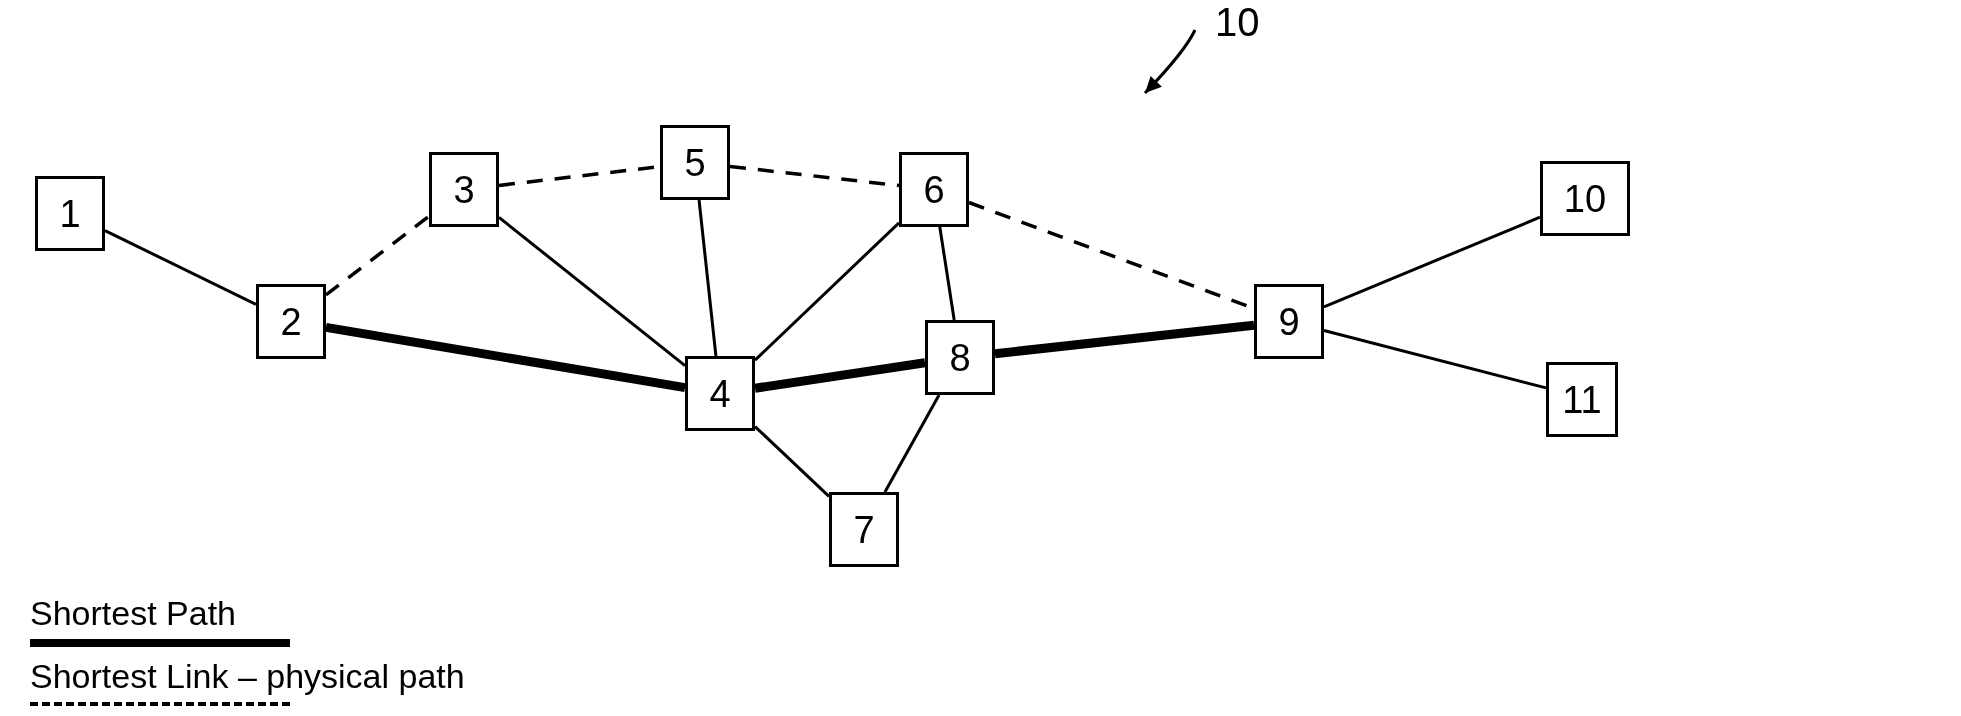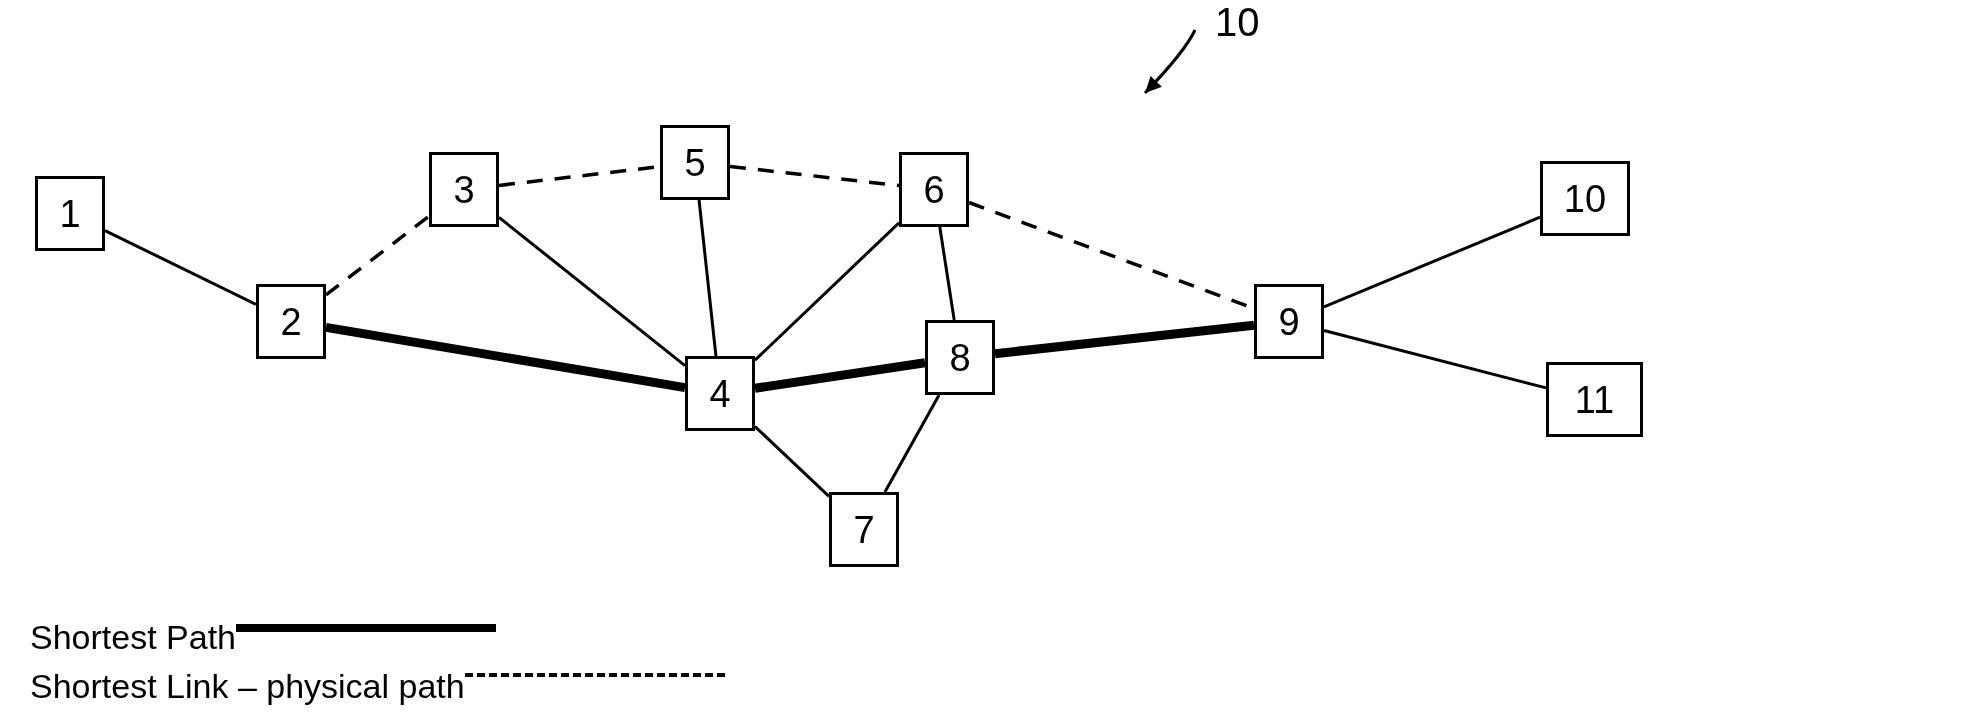--- a/index.html
+++ b/index.html
@@ -40,21 +40,21 @@
     position: absolute;
     font-size: 40px;
   }
   .legend {
     position: absolute;
     left: 30px;
     bottom: 10px;
   }
   .legend-row {
     display: flex;
-    flex-direction: row;
+    flex-direction: column;
     margin-top: 10px;
   }
   .legend-text {
     font-size: 34px;
   }
   .legend-line {
     width: 260px;
     height: 0;
     margin-top: 6px;
   }
@@ -119,21 +119,21 @@
       </div>
       <div class="node" style="left: 925px; top: 320px; width: 70px; height: 75px;">
         <span>8</span>
       </div>
       <div class="node" style="left: 1254px; top: 284px; width: 70px; height: 75px;">
         <span>9</span>
       </div>
       <div class="node" style="left: 1540px; top: 161px; width: 90px; height: 75px;">
         <span>10</span>
       </div>
-      <div class="node" style="left: 1546px; top: 362px; width: 97px; height: 75px;">
+      <div class="node" style="left: 1546px; top: 362px; width: 72px; height: 75px;">
         <span>11</span>
       </div>
     </div>
 
   <div class="ref-label" style="left: 1215px; top: 0px;">10</div>
 
   <div class="legend">
     <div class="legend-row">
       <span class="legend-text">Shortest Path</span>
       <div class="legend-line solid"></div>

